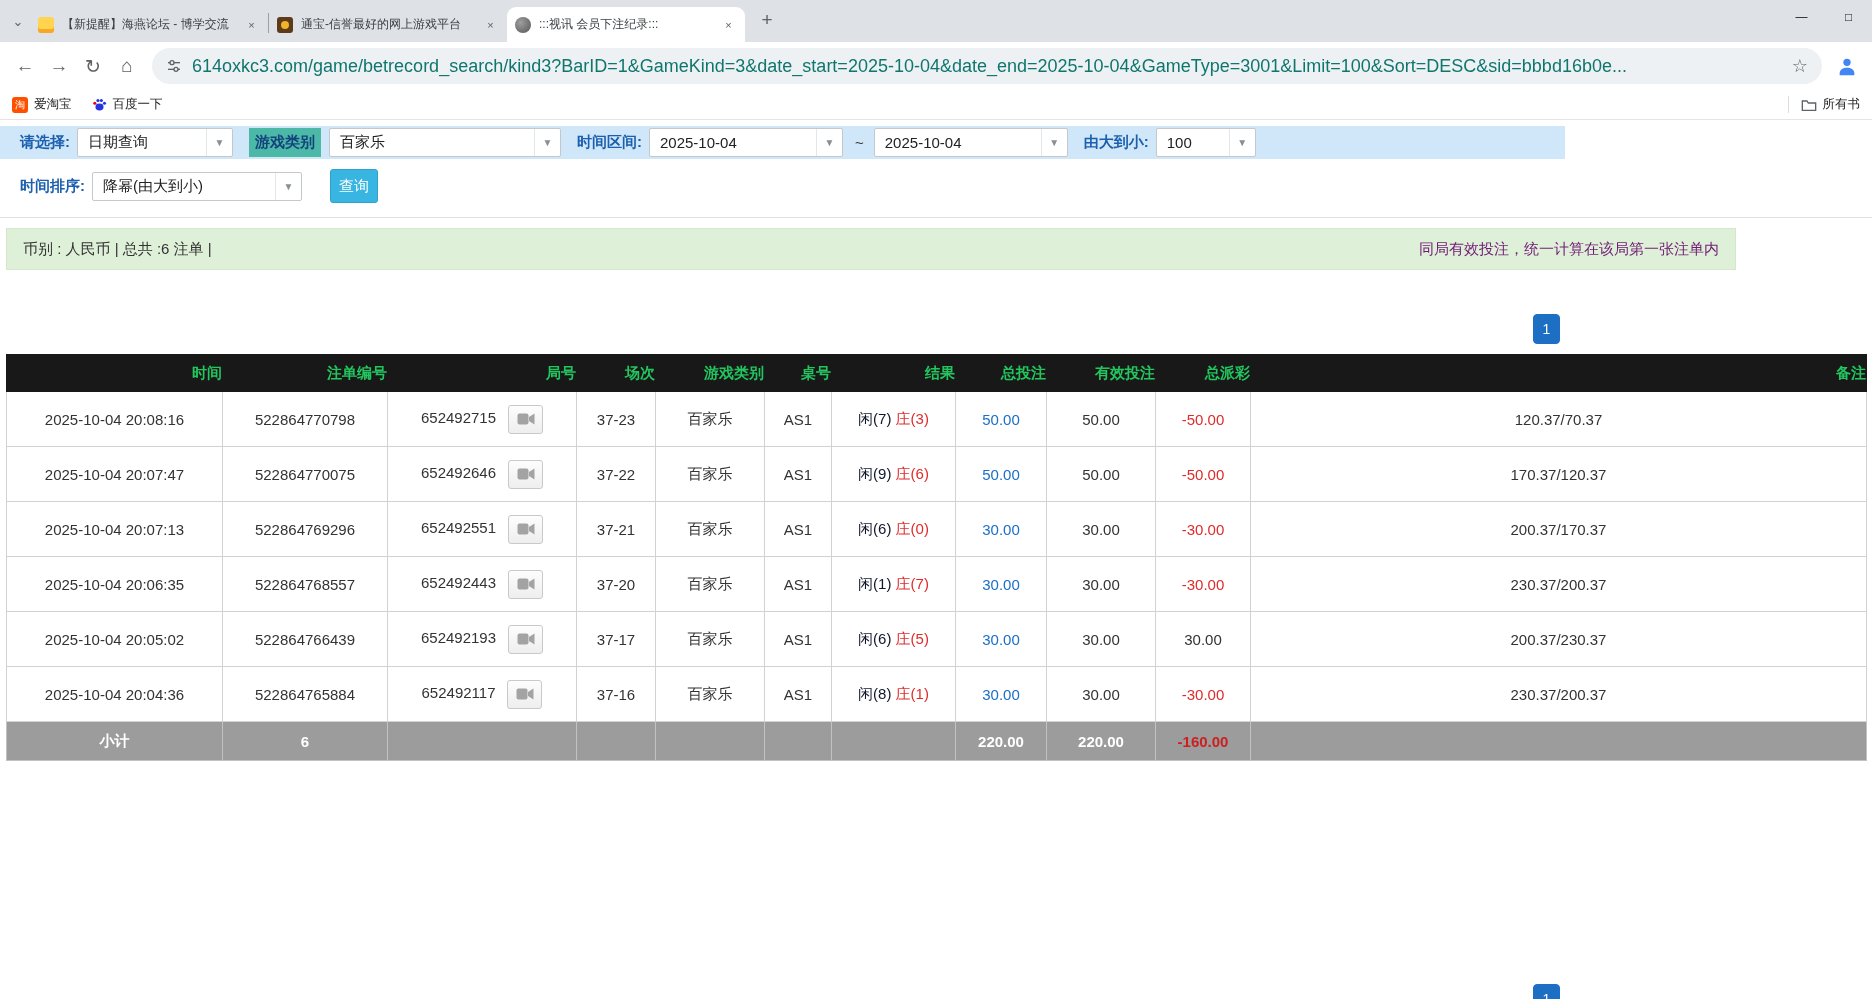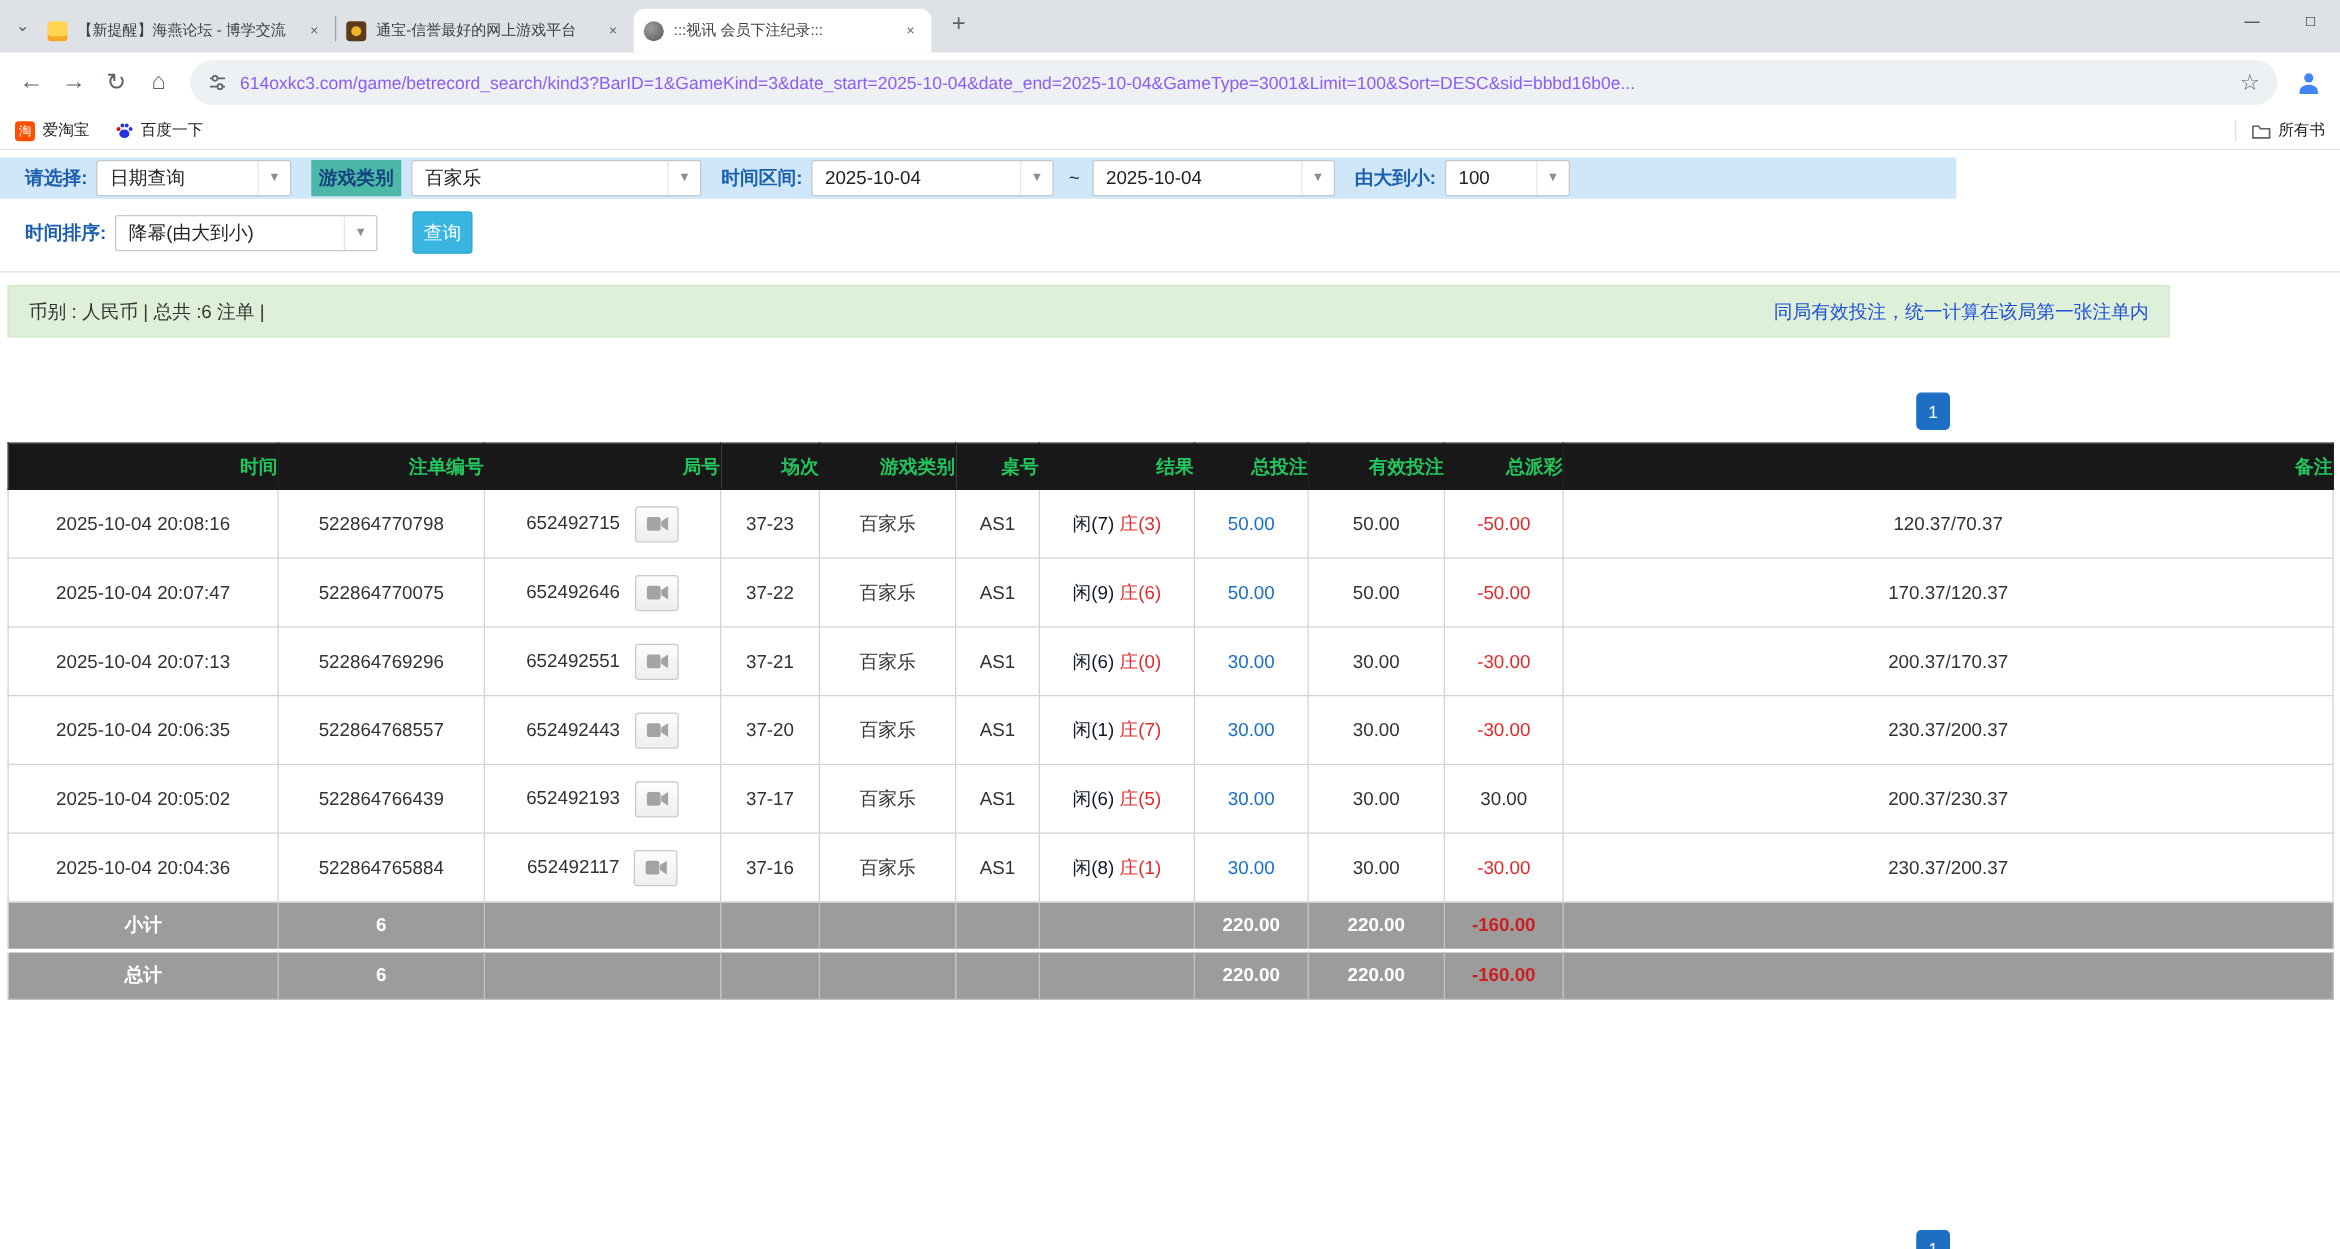--- a/index.html
+++ b/index.html
@@ -19,21 +19,21 @@
   .fav-treasure { background:#5d3a1a; border-radius:3px; }
   .fav-treasure i { display:block; width:8px; height:8px; border-radius:50%; background:#f0b429; }
   .fav-globe { background:radial-gradient(circle at 35% 35%, #9e9e9e, #555); border-radius:50%; }
   .new-tab { width:28px; height:28px; margin:0 0 8px 8px; display:flex; align-items:center; justify-content:center; font-size:19px; color:#5f6368; border-radius:50%; cursor:pointer; }
   .win-controls { position:absolute; right:0; top:0; display:flex; }
   .win-btn { width:47px; height:33px; display:flex; align-items:center; justify-content:center; font-size:12px; color:#202124; cursor:pointer; }
 
   .urlrow { height:48px; background:#fff; display:flex; align-items:center; padding:0 8px; }
   .nav-btn { width:34px; height:34px; border-radius:50%; display:flex; align-items:center; justify-content:center; font-size:19px; color:#5f6368; cursor:pointer; flex:none; }
   .urlpill { flex:1; height:36px; background:#eef1f4; border-radius:18px; display:flex; align-items:center; padding:0 14px; gap:10px; margin:0 8px; min-width:0; }
-  .url-text { flex:1; font-size:14px; color:#8b5cf6; white-space:nowrap; overflow:hidden; }
+  .url-text { flex:1; font-size:18px; color:#0f766e; white-space:nowrap; overflow:hidden; }
   .star-btn { font-size:18px; color:#5f6368; cursor:pointer; flex:none; }
   .profile-btn { width:34px; height:34px; display:flex; align-items:center; justify-content:center; cursor:pointer; flex:none; }
 
   .bookmarks { height:30px; background:#fff; border-bottom:1px solid #e4e4e4; display:flex; align-items:center; padding:0 12px; font-size:12.5px; color:#202124; }
   .bm { display:flex; align-items:center; gap:6px; margin-right:20px; cursor:pointer; }
   .bm-taobao { width:16px; height:16px; background:#ff5000; border-radius:3px; color:#fff; font-size:10px; display:flex; align-items:center; justify-content:center; }
   .bm-right { margin-left:auto; display:flex; align-items:center; gap:6px; border-left:1px solid #dadce0; padding-left:12px; white-space:nowrap; cursor:pointer; }
 
   
   .filter-panel { margin-top:6px; border-bottom:1px solid #e0e0e0; padding-bottom:12px; }
@@ -43,21 +43,21 @@
   .badge-teal { background:#4cb8a8; color:#14427d; font-weight:bold; font-size:15px; padding:5px 6px; margin-right:8px; white-space:nowrap; }
   .select { background:#fff; border:1px solid #c3c8cc; height:29px; display:flex; align-items:center; border-radius:2px; margin-right:16px; cursor:pointer; }
   .select .val { padding:0 10px; font-size:15px; color:#222; white-space:nowrap; flex:1; }
   .select .caret { width:26px; height:100%; display:flex; align-items:center; justify-content:center; color:#8a8f94; font-size:10px; border-left:1px solid #e4e7ea; }
   .tilde { font-size:15px; color:#333; margin:0 10px 0 -4px; }
   .query-btn { background:#38b5e0; color:#fff; border:1px solid #2da3cc; width:48px; height:34px; font-size:15px; border-radius:3px; margin-left:12px; cursor:pointer; }
 
   
   .summary { margin:10px 0 0 6px; width:1730px; height:42px; background:#dff0d9; border:1px solid #d3e8ca; display:flex; align-items:center; justify-content:space-between; padding:0 16px; font-size:15px; }
   .summary-left { color:#333; }
-  .summary-right { color:#1d4ed8; }
+  .summary-right { color:#701a75; }
 
   
   .pagi-top { width:1560px; display:flex; justify-content:flex-end; margin-top:44px; }
   .page-btn { min-width:27px; height:30px; background:#1d6fc4; border:1px solid #1d6fc4; color:#fff; border-radius:4px; font-size:14px; display:flex; align-items:center; justify-content:center; cursor:pointer; }
   .pagi-bottom { position:absolute; left:1533px; top:984px; }
 
   
   table.bets { margin:10px 0 0 6px; width:1860px; border-collapse:collapse; table-layout:fixed; font-size:15px; }
   table.bets th { background:#181818; border:1px solid #181818; color:#22c55e; font-weight:bold; height:37px; text-align:right; }
   table.bets td { border:1px solid #d2d2d2; height:55px; text-align:center; color:#333; background:#fff; }
@@ -352,32 +352,19 @@
         <td></td>
           <td></td>
           <td></td>
         <td></td>
           <td></td>
         <td>220.00</td>
         <td>220.00</td>
         <td><span class="neg">-160.00</span></td>
         <td></td>
       </tr>
-      <tr class="footer total-row">
-        <td>总计</td>
-        <td>6</td>
-        <td></td>
-          <td></td>
-          <td></td>
-        <td></td>
-          <td></td>
-        <td>220.00</td>
-        <td>220.00</td>
-        <td><span class="neg">-160.00</span></td>
-        <td></td>
-      </tr>
     </tbody>
   </table>
 
   <div class="pagi-bottom">
     <div class="page-btn">1</div>
   </div>
 </div>
 
 </body></html>

